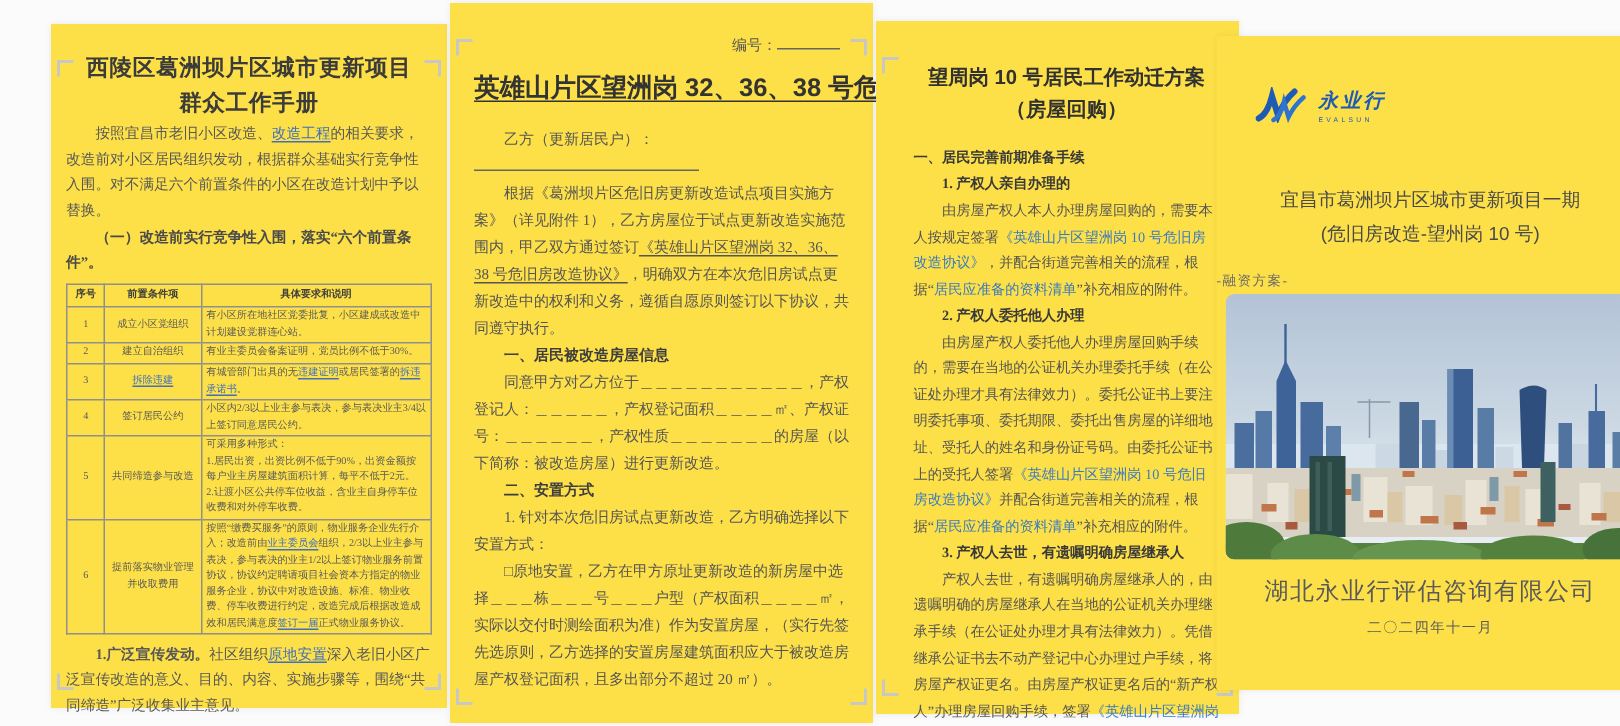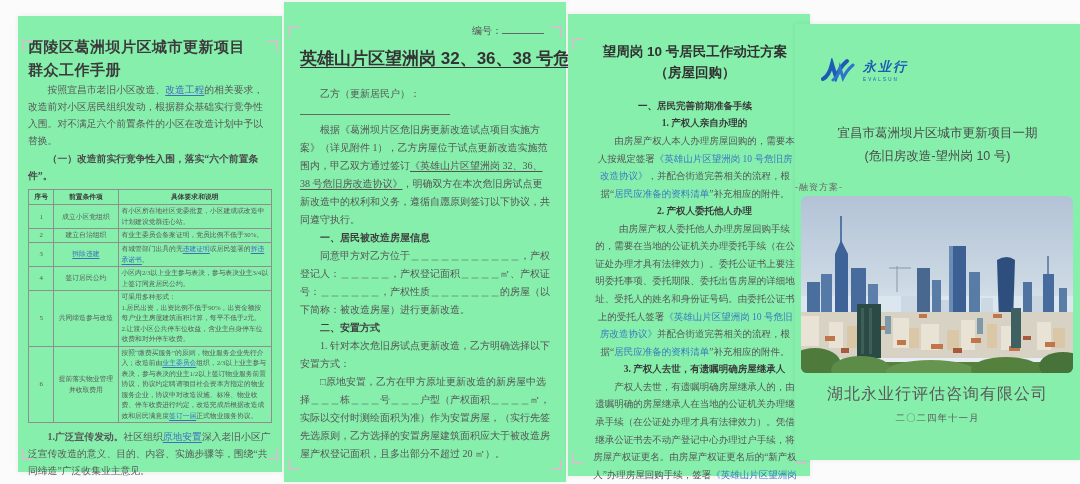--- a/index.html
+++ b/index.html
@@ -2,41 +2,41 @@
 <html><head>
 <meta charset="utf-8">
 <style>
   html,body{margin:0;padding:0;}
   body{
     width:1080px;height:484px;position:relative;
     background:#fbfbfb;overflow:hidden;
     font-family:"Liberation Serif", serif;
     color:#4f4f4f;
   }
-  .page{position:absolute;background:#86efac;box-shadow:0 0 5px rgba(0,0,0,.07);}
+  .page{position:absolute;background:#fde047;box-shadow:0 0 5px rgba(0,0,0,.07);margin-left:16px;}
   
   .cm{position:absolute;width:9px;height:9px;border:0 solid #c7c7c7;}
   .cm.tl{left:4px;top:24px;border-left-width:2px;border-top-width:2px;}
   .cm.tr{right:4px;top:24px;border-right-width:2px;border-top-width:2px;}
   .cm.bl{left:4px;bottom:12px;border-left-width:2px;border-bottom-width:2px;}
   .cm.br{right:4px;bottom:12px;border-right-width:2px;border-bottom-width:2px;}
 
   .b{font-weight:bold;}
   .u{text-decoration:underline;text-underline-offset:2px;}
   .lk{color:#3f6fbd;text-decoration:underline;text-underline-offset:2px;}
   .lk2{color:#3a7abf;}
   .blank{display:inline-block;border-bottom:1px solid #666;height:9px;}
   .w40{width:42px;} .w150{width:150px;}
 
   
   #p1{left:18px;top:16px;width:264px;height:456px;padding:0;}
   #p1 .inner{padding:20px 10px 0 10px;}
   .p1-title{
-    font-family:Liberation Sans, sans-serif;font-weight:bold;
-    font-size:15px;line-height:1.5;text-align:left;color:#3b3b3b;letter-spacing:.5px;
+    font-family:Liberation Mono, monospace;font-weight:bold;
+    font-size:15px;line-height:1.5;text-align:center;color:#3b3b3b;letter-spacing:.5px;
   }
   .h-sec{font-family:"Liberation Sans", sans-serif;font-weight:bold;font-size:10.5px;color:#454545;margin:12px 0 4px 0;}
   .bodytxt{font-size:9.8px;line-height:1.75;text-indent:2em;margin:0;color:#585858;}
   .semib{font-weight:bold;color:#4a4a4a;}
   table.pre{
     width:100%;border-collapse:collapse;margin-top:5px;
     font-size:6.8px;line-height:1.55;color:#5a5a5a;table-layout:fixed;
   }
   table.pre th,table.pre td{border:1px solid #8f8f8f;padding:1px 3px;vertical-align:middle;}
   table.pre th{font-weight:bold;text-align:center;color:#3e3e3e;padding:2px 2px;}
@@ -57,21 +57,21 @@
   #p2 p{margin:0;text-indent:2em;}
   #p2 .hh{font-weight:bold;color:#3e3e3e;}
 
   
   #p3{left:568px;top:14px;width:230px;height:462px;padding-left:12px;}
   #p3 .inner{padding:28px 13px 0 13px;font-size:9.5px;line-height:1.85;color:#555;}
   .p3-title{
     font-family:"Liberation Sans", sans-serif;font-weight:bold;
     font-size:13.5px;line-height:1.55;text-align:center;color:#313131;margin-bottom:14px;
   }
-  #p3 p{margin:0;text-indent:2em;text-align:center;}
+  #p3 p{margin:0;text-indent:2em;}
   #p3 .hh{font-weight:bold;color:#3a3a3a;text-indent:0;}
   #p3 .sh{font-weight:bold;color:#3a3a3a;}
 
   
   #p4{left:795px;top:24px;width:285px;height:436px;}
   .logo-row{display:flex;align-items:flex-start;margin:34px 0 0 26px;}
   .brand{margin-left:6px;}
   .brand-cn{font-family:"Liberation Serif", serif;font-style:italic;font-weight:bold;
     font-size:13px;color:#1d5bb5;letter-spacing:2px;}
   .brand-en{font-size:4.5px;color:#1d5bb5;letter-spacing:2.2px;margin-top:1px;font-family:"Liberation Sans",sans-serif;}

